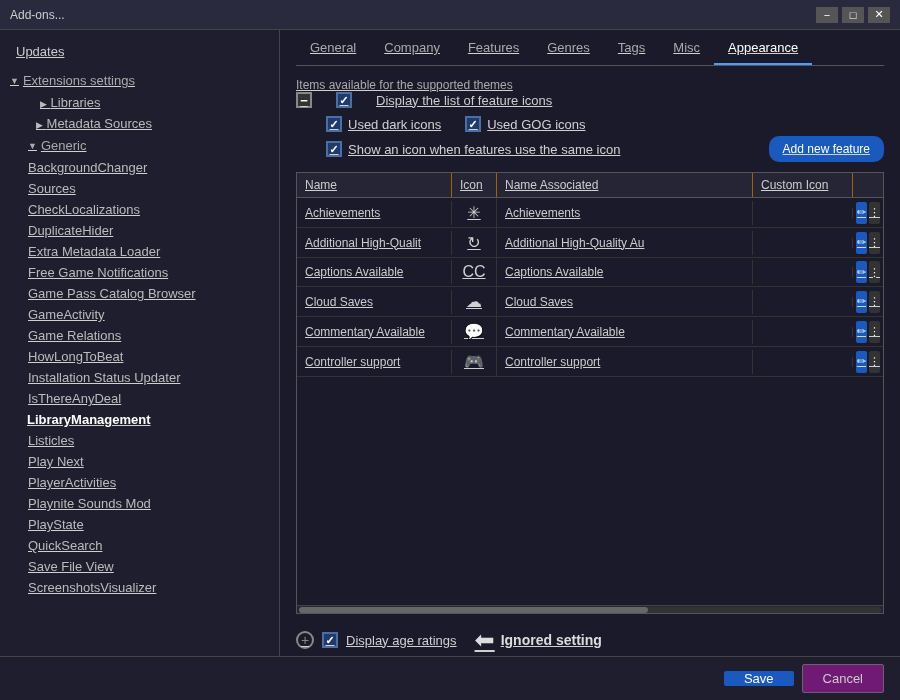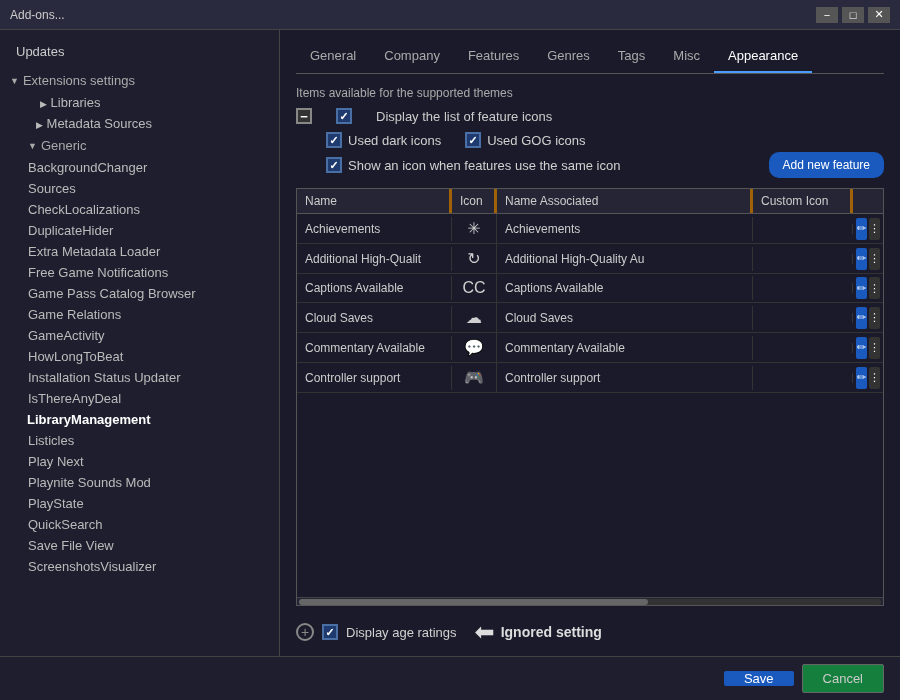--- a/index.html
+++ b/index.html
@@ -45,20 +45,21 @@
       justify-content: center;
       color: #fff;
       font-size: 11px;
     }
 
     
     .main-container {
       display: flex;
       flex: 1;
       overflow: hidden;
+      text-decoration: underline;
     }
 
     
     .sidebar {
       width: 280px;
       background: #1e1e2e;
       border-right: 1px solid #444;
       overflow-y: auto;
       flex-shrink: 0;
       padding: 8px 0;
@@ -100,21 +101,21 @@
       padding-left: 27px;
     }
 
     
     .content {
       flex: 1;
       background: #1a1a2a;
       display: flex;
       flex-direction: column;
       overflow: hidden;
-      padding: 10px 16px;
+      padding: 2px 16px;
     }
 
     
     .tabs {
       display: flex;
       gap: 0;
       border-bottom: 1px solid #555;
       margin-bottom: 12px;
       flex-shrink: 0;
     }
@@ -127,21 +128,20 @@
     }
     .tab.active {
       color: #fff;
       border-bottom: 2px solid #4a9eff;
     }
 
     
     .section-label {
       color: #aaa;
       font-size: 12px;
-      margin-bottom: 8px;
     }
 
     
     .checkbox-row {
       display: flex;
       align-items: center;
       gap: 24px;
       margin-bottom: 8px;
     }
     .checkbox-row label {
@@ -220,21 +220,21 @@
       display: grid;
       grid-template-columns: 155px 45px 1fr 100px 30px;
       background: #252535;
       border-bottom: 1px solid #555;
       flex-shrink: 0;
     }
     .th {
       padding: 5px 8px;
       color: #ccc;
       font-size: 12px;
-      border-right: 3px solid #a16207;
+      border-right: 1px solid #a16207;
     }
     .th:last-child { border-right: none; }
 
     .table-body {
       overflow-y: auto;
       flex: 1;
     }
     .table-body::-webkit-scrollbar { width: 6px; }
     .table-body::-webkit-scrollbar-track { background: #1e1e2e; }
     .table-body::-webkit-scrollbar-thumb { background: #555; }
@@ -362,21 +362,21 @@
     .btn-save {
       background: #1a5abe;
       color: #fff;
       border: none;
       padding: 0 20px;
       cursor: pointer;
       font-size: 13px;
       border-radius: 2px;
     }
     .btn-cancel {
-      background: #15803d;
+      background: #701a75;
       color: #ccc;
       border: 1px solid #666;
       padding: 6px 20px;
       cursor: pointer;
       font-size: 13px;
       border-radius: 2px;
     }
   </style>
 </head>
 <body>
@@ -415,28 +415,29 @@
     </div>
 
     <div id="generic-items">
         <div class="sidebar-sub-item">BackgroundChanger</div>
         <div class="sidebar-sub-item">Sources</div>
         <div class="sidebar-sub-item">CheckLocalizations</div>
         <div class="sidebar-sub-item">DuplicateHider</div>
         <div class="sidebar-sub-item">Extra Metadata Loader</div>
         <div class="sidebar-sub-item">Free Game Notifications</div>
         <div class="sidebar-sub-item">Game Pass Catalog Browser</div>
+        <div class="sidebar-sub-item">GameActivity</div>
         <div class="sidebar-sub-item">Game Relations</div>
-        <div class="sidebar-sub-item">GameActivity</div>
         <div class="sidebar-sub-item">HowLongToBeat</div>
         <div class="sidebar-sub-item">Installation Status Updater</div>
         <div class="sidebar-sub-item">IsThereAnyDeal</div>
         <div class="sidebar-sub-item active">LibraryManagement</div>
         <div class="sidebar-sub-item">Listicles</div>
         <div class="sidebar-sub-item">Play Next</div>
+        <div class="sidebar-sub-item">PlayerActivities</div>
         <div class="sidebar-sub-item">Playnite Sounds Mod</div>
         <div class="sidebar-sub-item">PlayState</div>
         <div class="sidebar-sub-item">QuickSearch</div>
         <div class="sidebar-sub-item">Save File View</div>
         <div class="sidebar-sub-item">ScreenshotsVisualizer</div>
       </div>
   </div>
 
   <div class="content">
 

